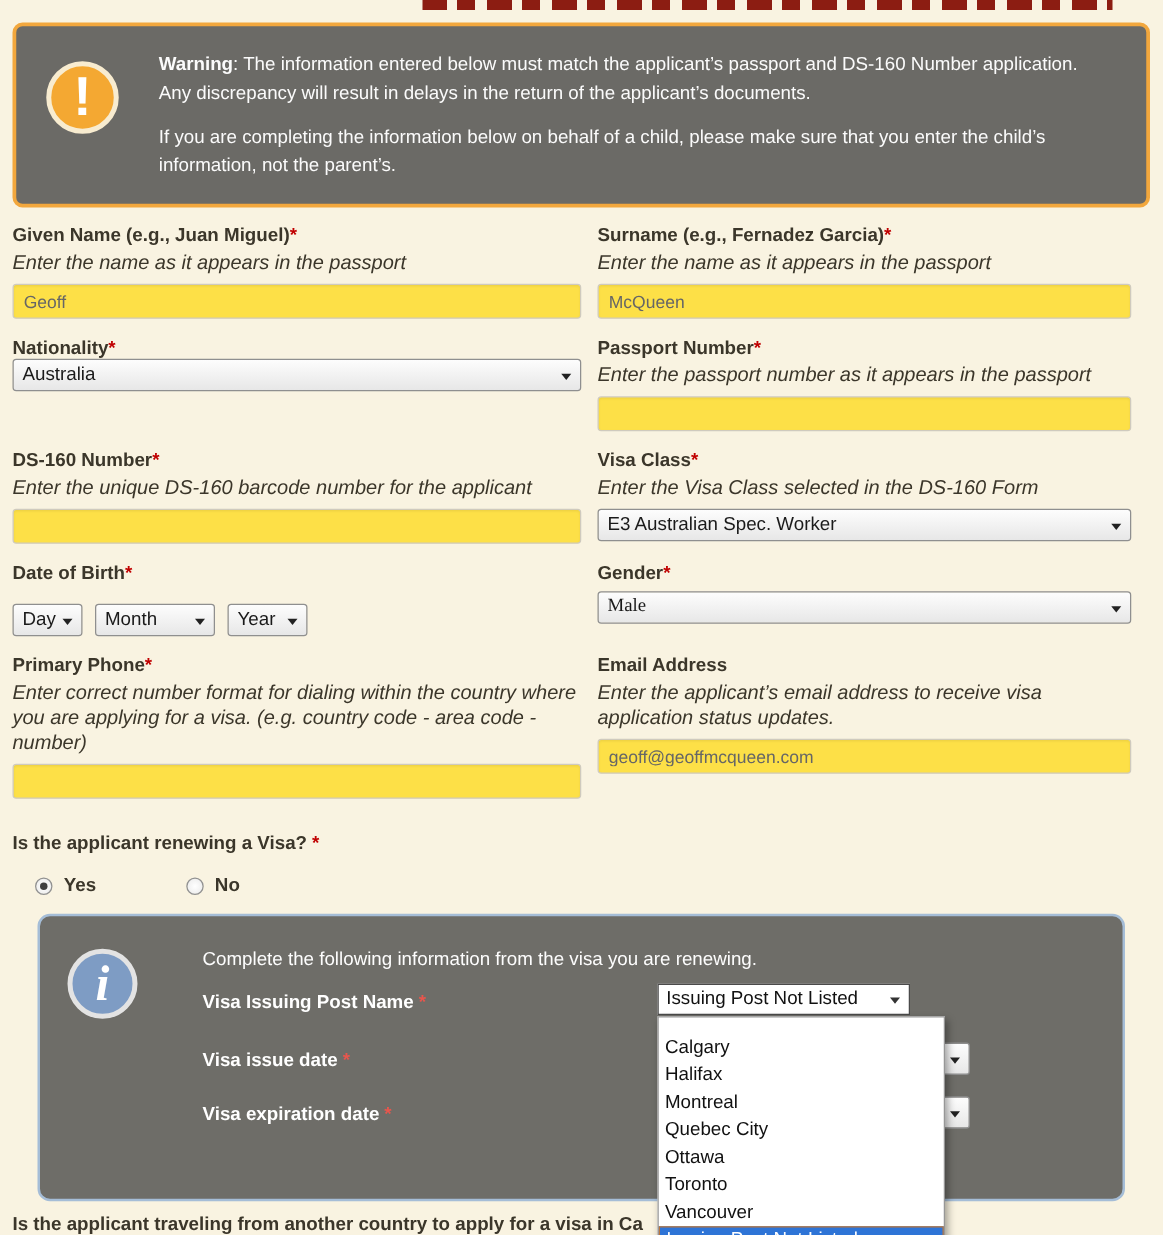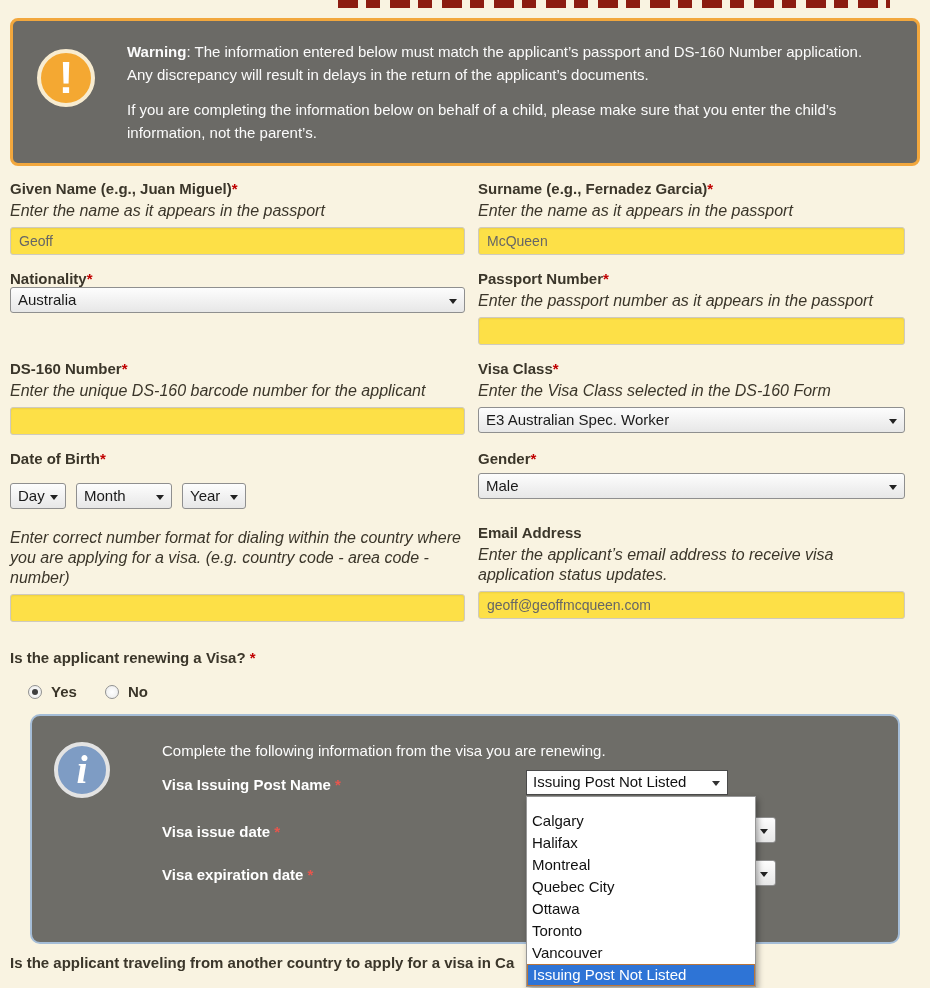--- a/index.html
+++ b/index.html
@@ -77,25 +77,25 @@
     width: 0; height: 0;
     border-left: 4px solid transparent;
     border-right: 4px solid transparent;
     border-top: 5px solid #222;
   }
   .sel.block { display: block; width: 100%; }
   .selrow { margin-top: 16px; display: flex; gap: 10px; }
   .sel.w-day   { width: 56px; }
   .sel.w-month { width: 96px; }
   .sel.w-year  { width: 64px; }
-  .mt6 { margin-top: 6px; }
+  .mt6 { margin-top: 6px; font-family: Liberation Serif, serif; }
 
   
   .qline { margin: 12px 10px 0; font-size: 15px; font-weight: bold; color: #3b362a; }
-  .radios { display: flex; align-items: flex-end; margin: 17px 10px 10px 28px; }
+  .radios { display: flex; align-items: flex-end; margin: 17px 10px 10px 28px; gap: 44px; }
   .radio-item { display: flex; align-items: center; margin-right: 28px; }
   .radio {
     width: 14px; height: 14px; border-radius: 50%;
     border: 1px solid #919191;
     background: radial-gradient(#ffffff, #e9e9e9);
     position: relative; margin-right: 9px; flex: none;
   }
   .radio.checked::after {
     content: ""; position: absolute; left: 3px; top: 3px;
     width: 6px; height: 6px; border-radius: 50%; background: #3f3f3f;
@@ -211,20 +211,21 @@
       <div class="sel w-year"><span>Year</span><span class="arrow"></span></div>
     </div>
   </div>
 
   <div class="field">
     <div class="flabel"><span>Gender</span><span class="req">*</span></div>
     <div class="sel block mt6"><span>Male</span><span class="arrow"></span></div>
   </div>
 
   <div class="field">
+    <div class="flabel"><span>Primary Phone</span><span class="req">*</span></div>
     <div class="hint">Enter correct number format for dialing within the country where you are applying for a visa. (e.g. country code - area code - number)</div>
     <input class="tinput" value="" style="">
   </div>
 
   <div class="field">
     <div class="flabel"><span>Email Address</span></div>
     <div class="hint">Enter the applicant’s email address to receive visa application status updates.</div>
     <input class="tinput" value="geoff@geoffmcqueen.com" style="">
   </div>
 

